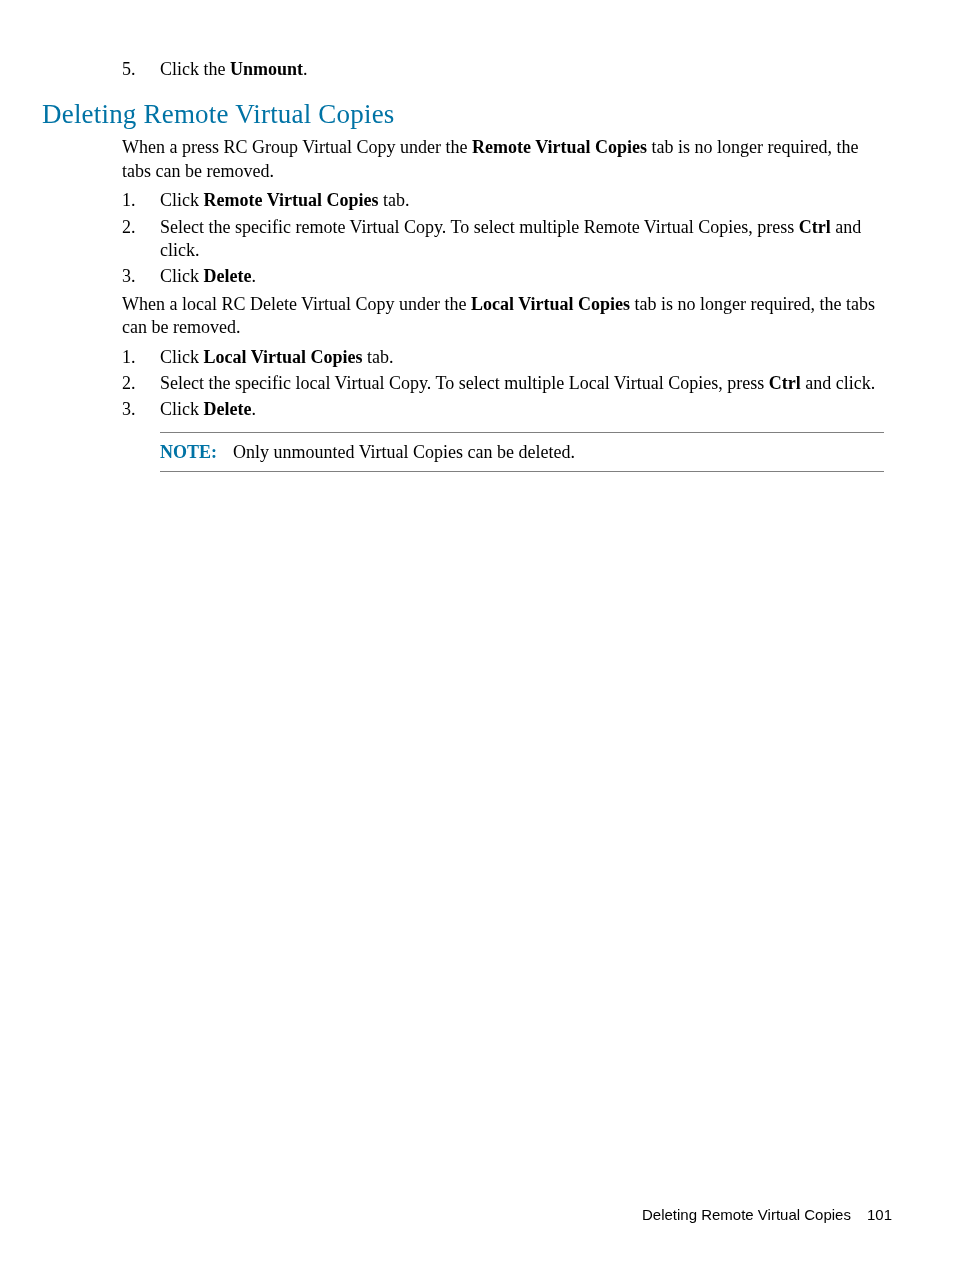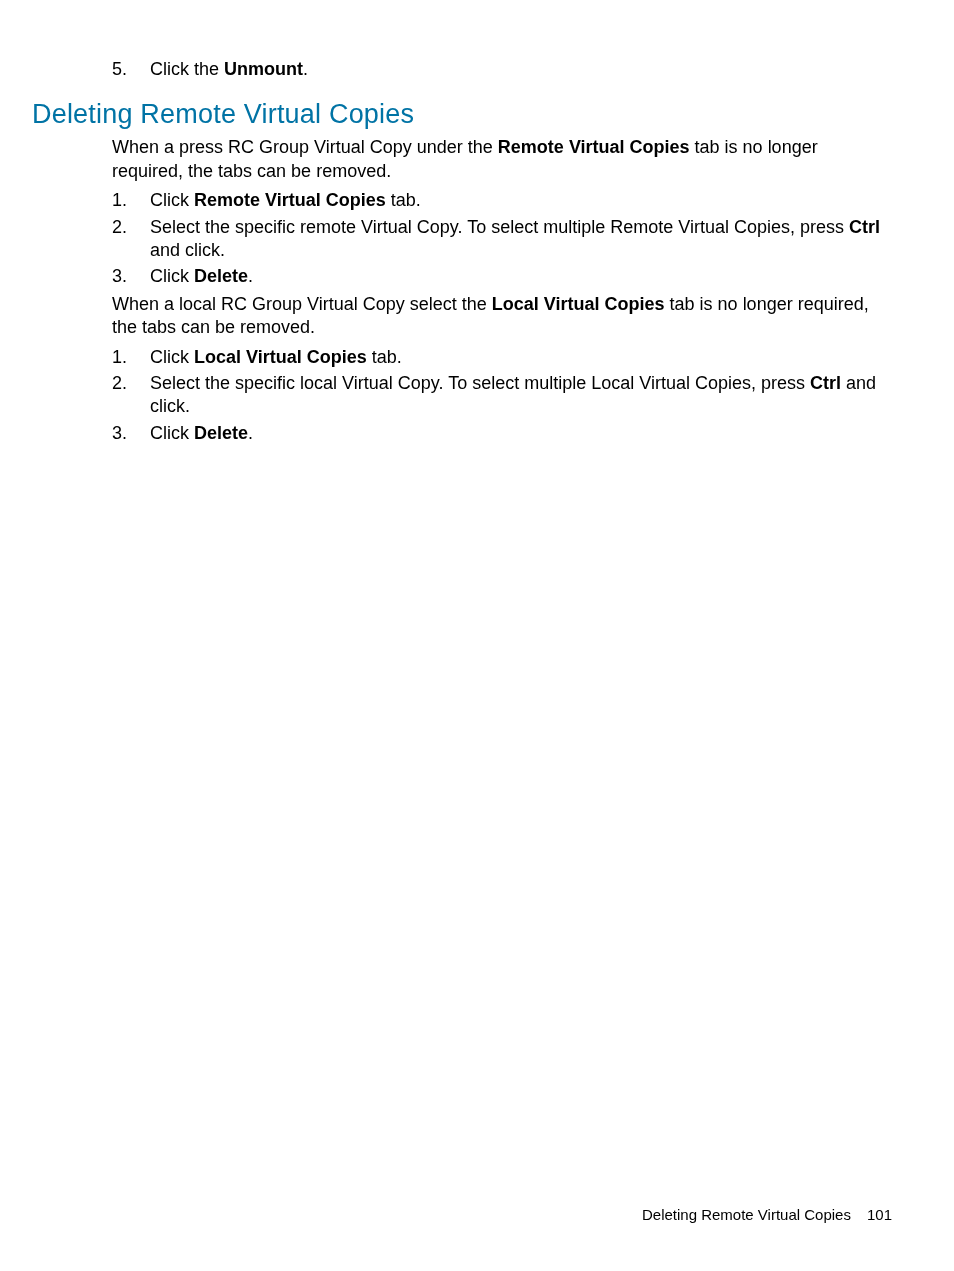--- a/index.html
+++ b/index.html
@@ -9,21 +9,22 @@
       font-stretch: condensed;
       margin: 0;
       padding: 0;
       background: #fff;
       color: #000;
       width: 954px;
       height: 1271px;
       position: relative;
     }
     .page {
-      padding: 55px 70px 60px 32px;
+      padding: 55px 70px 60px 42px;
+      font-family: Liberation Serif, serif;
     }
     h2 {
       font-weight: 300;
       font-size: 27px;
       color: #0073a5;
       margin: 18px 0 6px 0;
       letter-spacing: 0.2px;
       font-stretch: normal;
     }
     .indented {
@@ -94,25 +95,28 @@
   <div class="indented">
     <p class="body"><span>When a press RC Group Virtual Copy under the </span><b>Remote Virtual Copies</b><span> tab is no longer required, the tabs can be removed.</span></p>
     <ol class="steps">
       <li><span>Click </span><b>Remote Virtual Copies</b><span> tab.</span></li>
       <li><span>Select the specific remote Virtual Copy. To select multiple Remote Virtual Copies, press </span><b>Ctrl</b><span> and click.</span></li>
       <li><span>Click </span><b>Delete</b><span>.</span></li>
     </ol>
   </div>
 
   <div class="indented">
-    <p class="body"><span>When a local RC Group Virtual Copy select the </span><b>Local Virtual Copies</b><span> tab is no longer required, the tabs can be removed.</span></p>
+    <p class="body"><span>When a local RC Delete Virtual Copy under the </span><b>Local Virtual Copies</b><span> tab is no longer required, the tabs can be removed.</span></p>
     <ol class="steps">
       <li><span>Click </span><b>Local Virtual Copies</b><span> tab.</span></li>
       <li><span>Select the specific local Virtual Copy. To select multiple Local Virtual Copies, press </span><b>Ctrl</b><span> and click.</span></li>
       <li><span>Click </span><b>Delete</b><span>.</span></li>
     </ol>
+    <div class="note-box" style="margin-left:38px">
+      <span class="note-label">NOTE:</span><span>Only unmounted Virtual Copies can be deleted.</span>
+    </div>
   </div>
 
 </div>
 
 <div class="footer">
   <span>Deleting Remote Virtual Copies</span><span class="pagenum">101</span>
 </div>
 
 </body></html>

